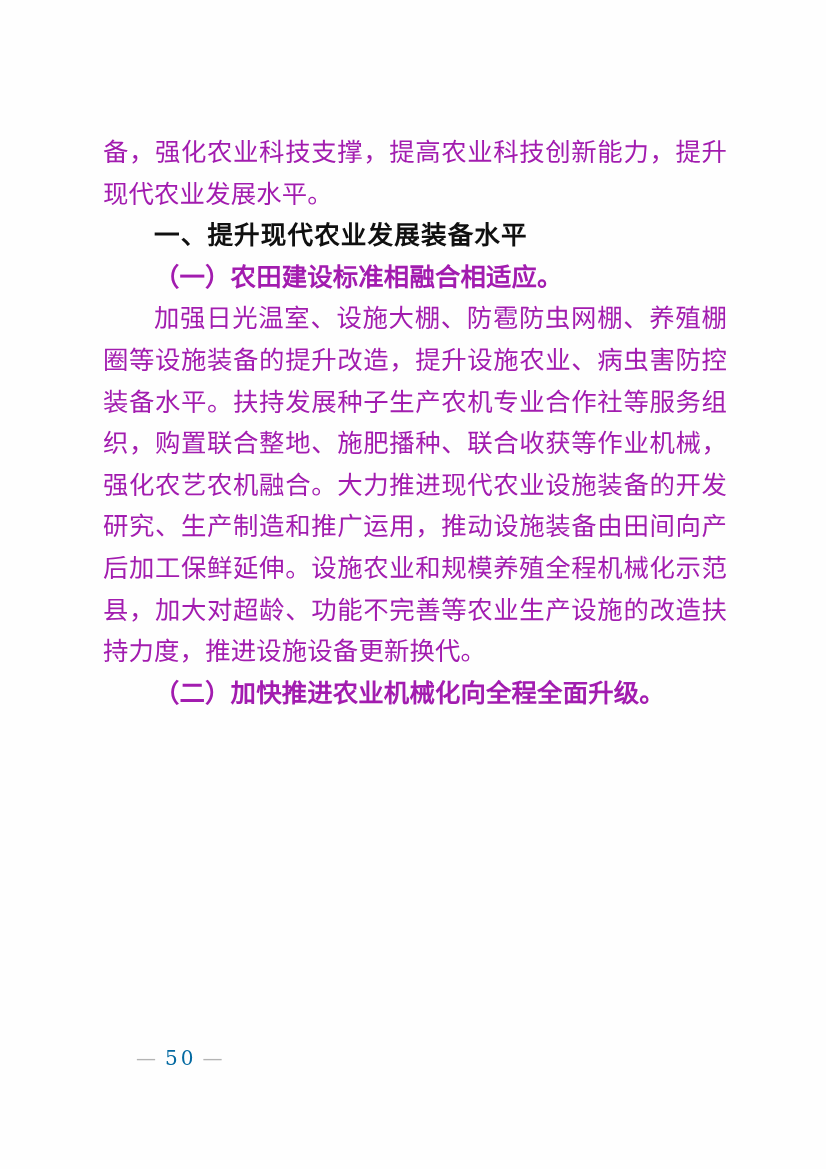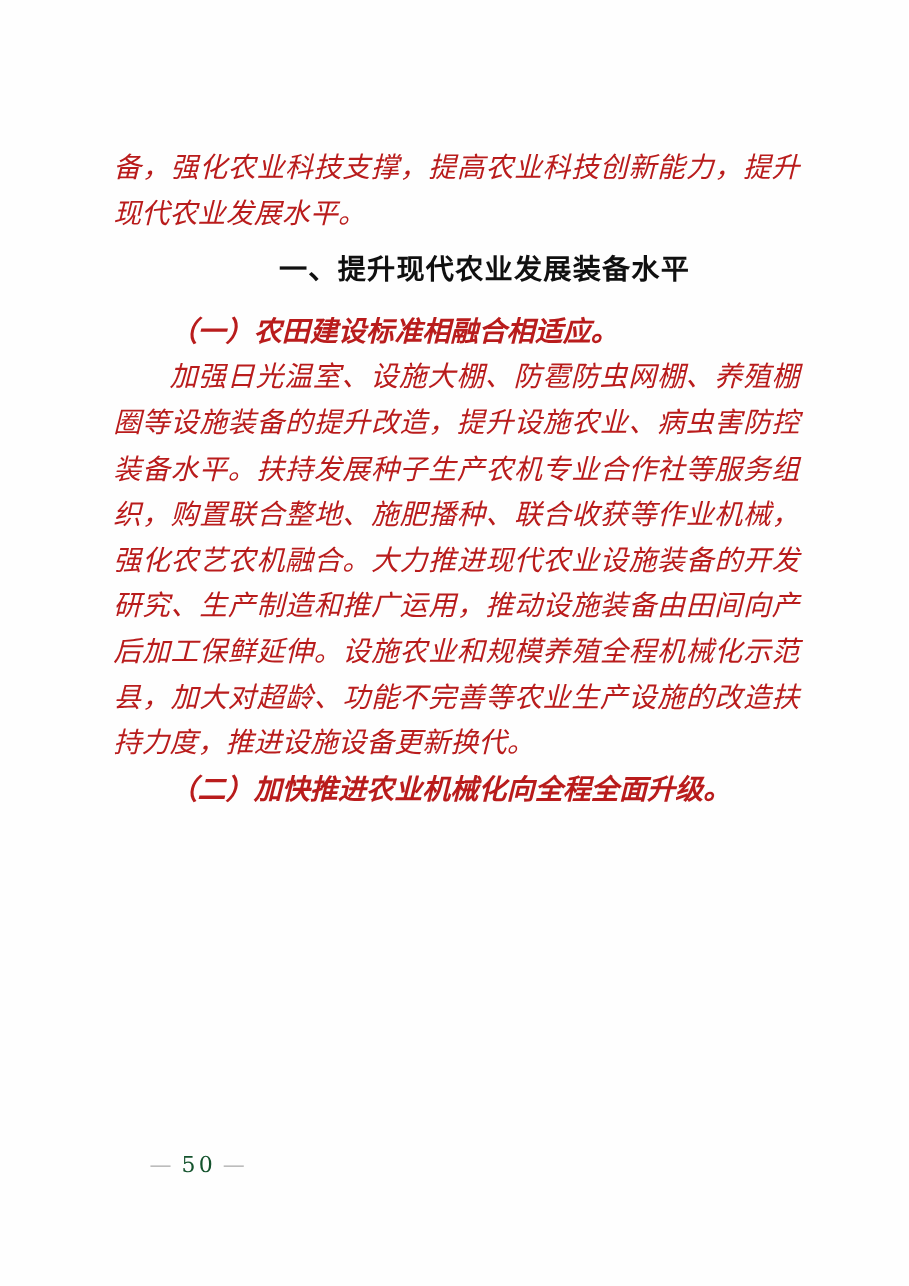--- a/index.html
+++ b/index.html
@@ -20,56 +20,54 @@
   
   .content {
     position: absolute;
     left: 103px;
     top: 132px;
     width: 624px;
   }
 
   
   .line-block {
-    color: #b91c1c;
+    color: #a21caf;
     font-size: 25.4px;
     line-height: 41.6px;
     letter-spacing: 0.15px;
     text-align: justify;
     text-justify: inter-character;
     word-break: break-all;
     font-family: "DejaVu Serif", "Liberation Serif", serif;
-    font-style: italic;
     -webkit-font-smoothing: antialiased;
   }
 
   
   p.cont {
     margin: 0 0 0 0;
     text-indent: 0;
   }
 
   
   p.para {
     margin: 0;
     text-indent: 51px;
   }
 
   
   .h1-cn {
-    margin: 12px;
+    margin: 0;
     text-indent: 51px;
     color: #101010;
     font-size: 25.6px;
     line-height: 41.6px;
     font-weight: 700;
     font-style: normal;
     letter-spacing: 1.1px;
-    font-family: Liberation Mono, monospace;
-    text-align: center;
+    font-family: Liberation Sans, sans-serif;
   }
 
   
   .h2-cn {
     margin: 0;
     text-indent: 51px;
   }
 
   
   .page-number {
@@ -77,21 +75,21 @@
     left: 136px;
     top: 1046px;
     color: #8d8d8d;
     font-size: 20px;
     line-height: 24px;
     letter-spacing: 3px;
     font-family: "DejaVu Serif", "Liberation Serif", serif;
     white-space: nowrap;
   }
   .page-number .dash { color: #b4b4b4; }
-  .page-number .num { color: #14532d; padding: 0 6px; }
+  .page-number .num { color: #0369a1; padding: 0 6px; }
 </style>
 </head>
 <body>
 
 <div class="page">
 
   <div class="content">
 
     <p class="line-block cont">备，强化农业科技支撑，提高农业科技创新能力，提升现代农业发展水平。</p>
 

